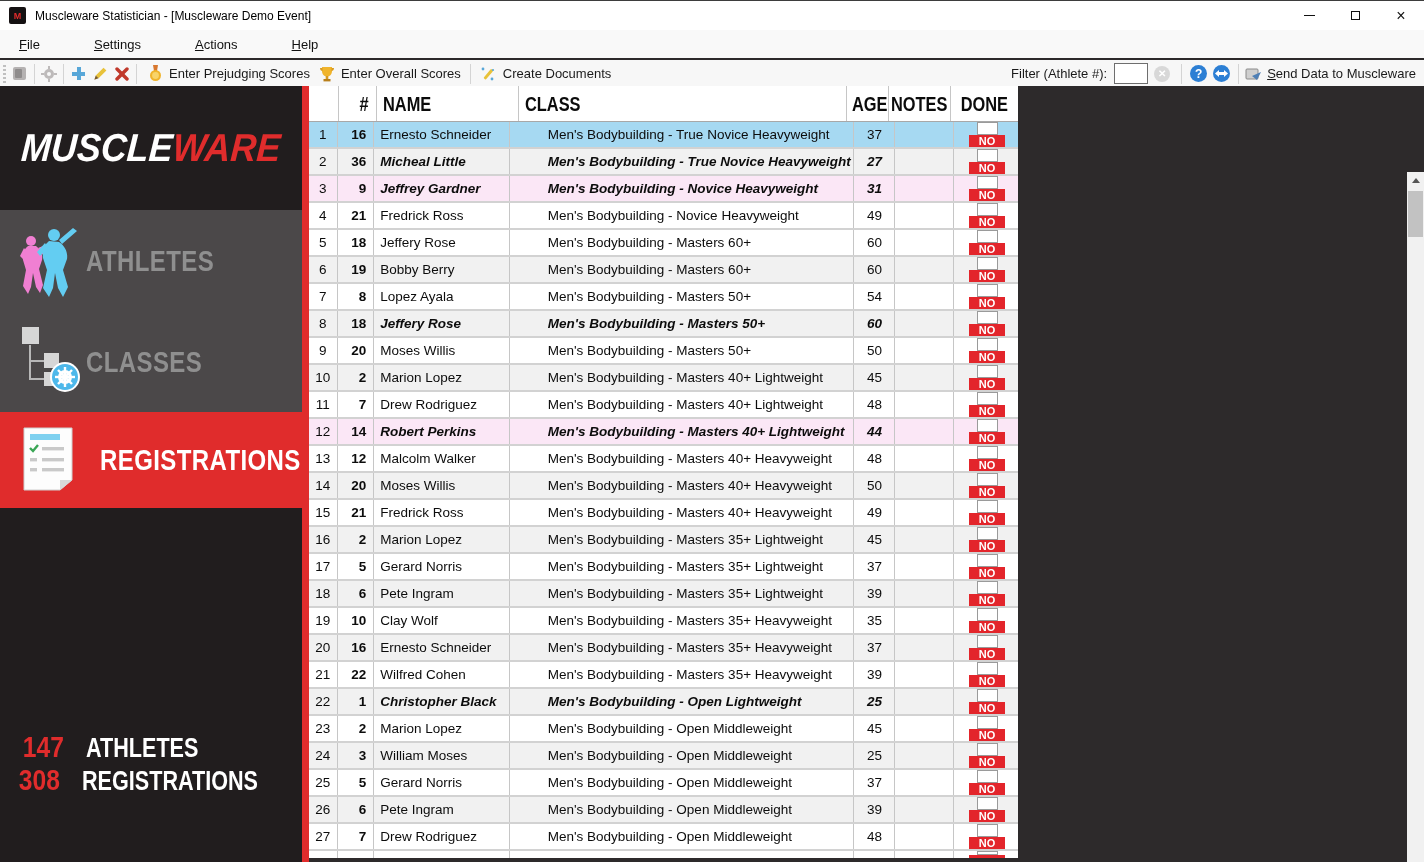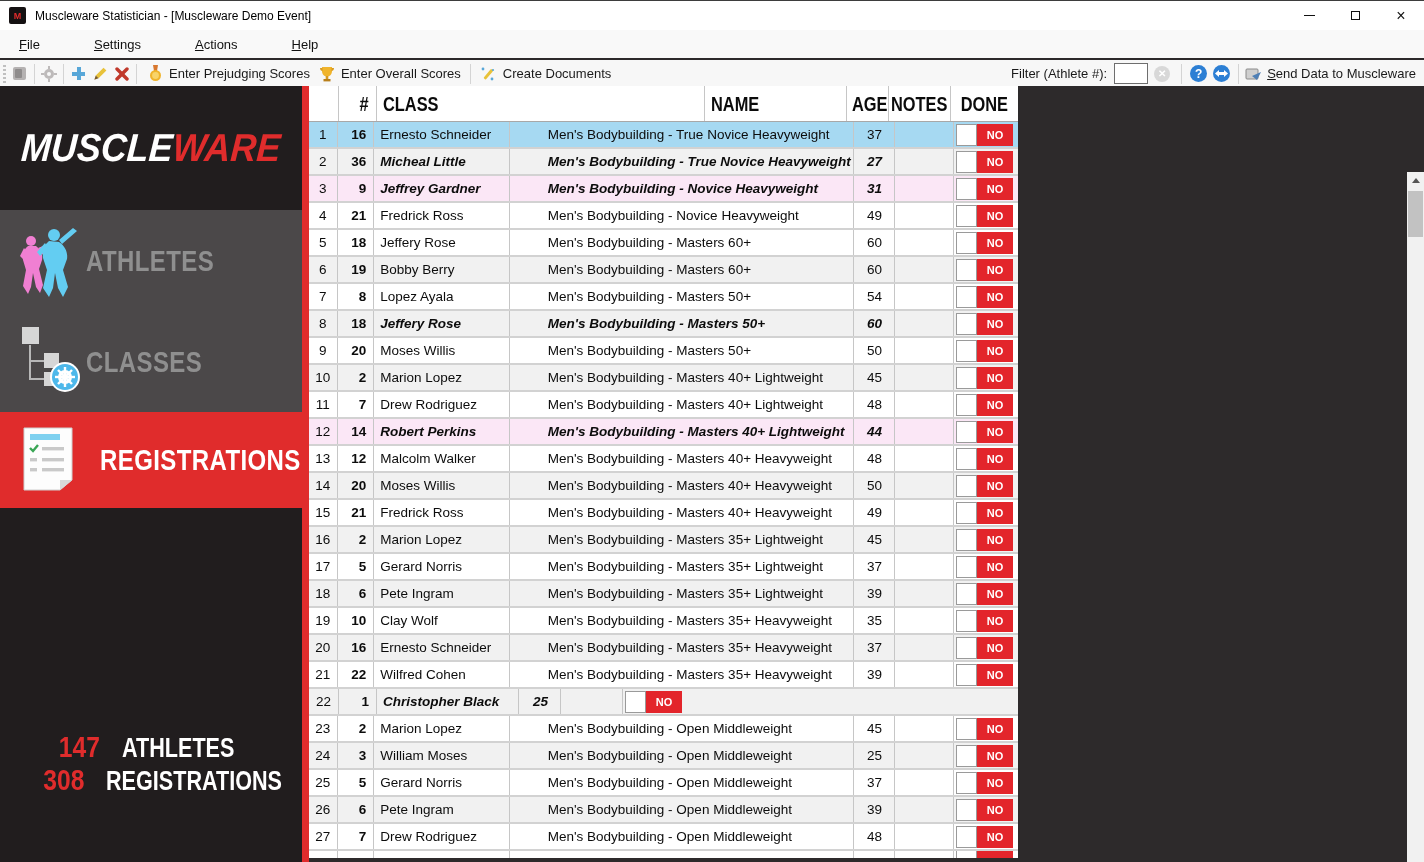--- a/index.html
+++ b/index.html
@@ -48,21 +48,21 @@
     transform:scaleX(.92) skewX(-4deg); white-space:nowrap; }
   .logotext .white { color:#fff; } .logotext .red { color:#e02c2c; }
   .navsec { position:absolute; left:0; top:124px; width:302px; height:202px; background:#4b4849; }
   .navitem { position:absolute; left:0; width:302px; height:101px; display:flex; align-items:center; }
   .navicon { position:absolute; left:18px; }
   .navlabel { position:absolute; left:86px; font-size:30px; font-weight:700; color:#8f8f8f;
     transform:scaleX(.8); transform-origin:0 50%; letter-spacing:.5px; white-space:nowrap; }
   .navreg { position:absolute; left:0; top:326px; width:302px; height:96px; background:#e02c2c;
     display:flex; align-items:center; }
   .navreg .navlabel { color:#fff; left:100px; }
-  .stats { position:absolute; left:0; top:645px; width:302px;padding-left:36px; }
+  .stats { position:absolute; left:0; top:645px; width:302px; }
   .statrow { display:flex; align-items:baseline; height:33px; }
   .statnum { width:64px; text-align:right; color:#e02c2c; font-size:29px; font-weight:800;
     transform:scaleX(.85); transform-origin:100% 50%; }
   .statlabel { margin-left:22px; color:#fff; font-size:27px; font-weight:800;
     transform:scaleX(.8); transform-origin:0 50%; white-space:nowrap; }
 
   .accent { position:absolute; left:302px; top:86px; width:7px; height:776px; background:#e02c2c; }
 
   
   .main { position:absolute; left:309px; top:86px; width:1115px; height:776px; background:#2d2a2b; }
@@ -74,21 +74,21 @@
   .ox-l { transform-origin:0 50%; } .ox-r { transform-origin:100% 50%; } .ox-c { transform-origin:50% 50%; }
   .trow { display:flex; height:27px; border-bottom:2px solid #d2d2d2; background:#fff; }
   .cell { font-size:13.5px; color:#0c0c0c; border-right:1px solid #c6c6c6; height:100%;
     display:flex; align-items:center; overflow:hidden; white-space:nowrap; }
   .c-rownum { width:30px; justify-content:center; }
   .c-num    { width:38px; justify-content:flex-end; padding-right:7px; font-weight:700; }
   .c-name   { width:142px; padding-left:6px; }
   .c-class  { width:328px; padding-left:6px;margin-left:32px; }
   .c-age    { width:42px; justify-content:flex-end; padding-right:12px; }
   .c-notes  { width:62px; }
-  .c-done   { width:67px; padding-left:2px; border-right:none; }
+  .c-done   { width:67px; padding-left:2px; border-right:none;flex-direction:column; }
   .h-rownum { width:30px; } .h-num { width:38px; justify-content:flex-end; padding-right:7px; }
   .h-name { width:142px; padding-left:6px; } .h-class { width:328px; padding-left:6px; }
   .h-age { width:42px; justify-content:flex-start; } .h-notes { width:62px; justify-content:center; }
   .h-done { width:67px; justify-content:center; border-right:none; }
   .trow.bold .c-name, .trow.bold .c-class, .trow.bold .c-age { font-weight:700;font-style:italic; }
   .shade-white { background:#ffffff; } .shade-gray { background:#f1f1f1; }
   .shade-blue { background:#a6d9f2; } .shade-pink { background:#fbe7f6; }
   .done-check { width:21px; height:22px; background:#fff; border:1px solid #9a9a9a; }
   .done-no { width:36px; height:22px; background:#e3252b; color:#fff; font-size:11px; font-weight:700;
     display:flex; align-items:center; justify-content:center; }
@@ -321,25 +321,25 @@
 
 <div class="accent"></div>
 
 <div class="main">
   <div class="grid">
     <div class="thead">
       <div class="hcell h-rownum"></div>
       <div class="hcell h-num">
           <span class="hspan ox-r">#</span>
         </div>
+      <div class="hcell h-name">
+          <span class="hspan ox-l">NAME</span>
+        </div>
       <div class="hcell h-class">
           <span class="hspan ox-l">CLASS</span>
-        </div>
-      <div class="hcell h-name">
-          <span class="hspan ox-l">NAME</span>
         </div>
       <div class="hcell h-age">
           <span class="hspan ox-c">AGE</span>
         </div>
       <div class="hcell h-notes">
           <span class="hspan ox-c">NOTES</span>
         </div>
       <div class="hcell h-done">
           <span class="hspan ox-c">DONE</span>
         </div>
@@ -594,20 +594,21 @@
           <div class="cell c-notes"></div>
           <div class="cell c-done">
             <div class="done-check"></div>
             <div class="done-no">NO</div>
           </div>
         </div>
         <div class="trow shade-gray bold">
           <div class="cell c-rownum">22</div>
           <div class="cell c-num">1</div>
           <div class="cell c-name">Christopher Black</div>
+          <div class="cell c-class">Men's Bodybuilding - Open Lightweight</div>
           <div class="cell c-age">25</div>
           <div class="cell c-notes"></div>
           <div class="cell c-done">
             <div class="done-check"></div>
             <div class="done-no">NO</div>
           </div>
         </div>
         <div class="trow shade-white">
           <div class="cell c-rownum">23</div>
           <div class="cell c-num">2</div>

